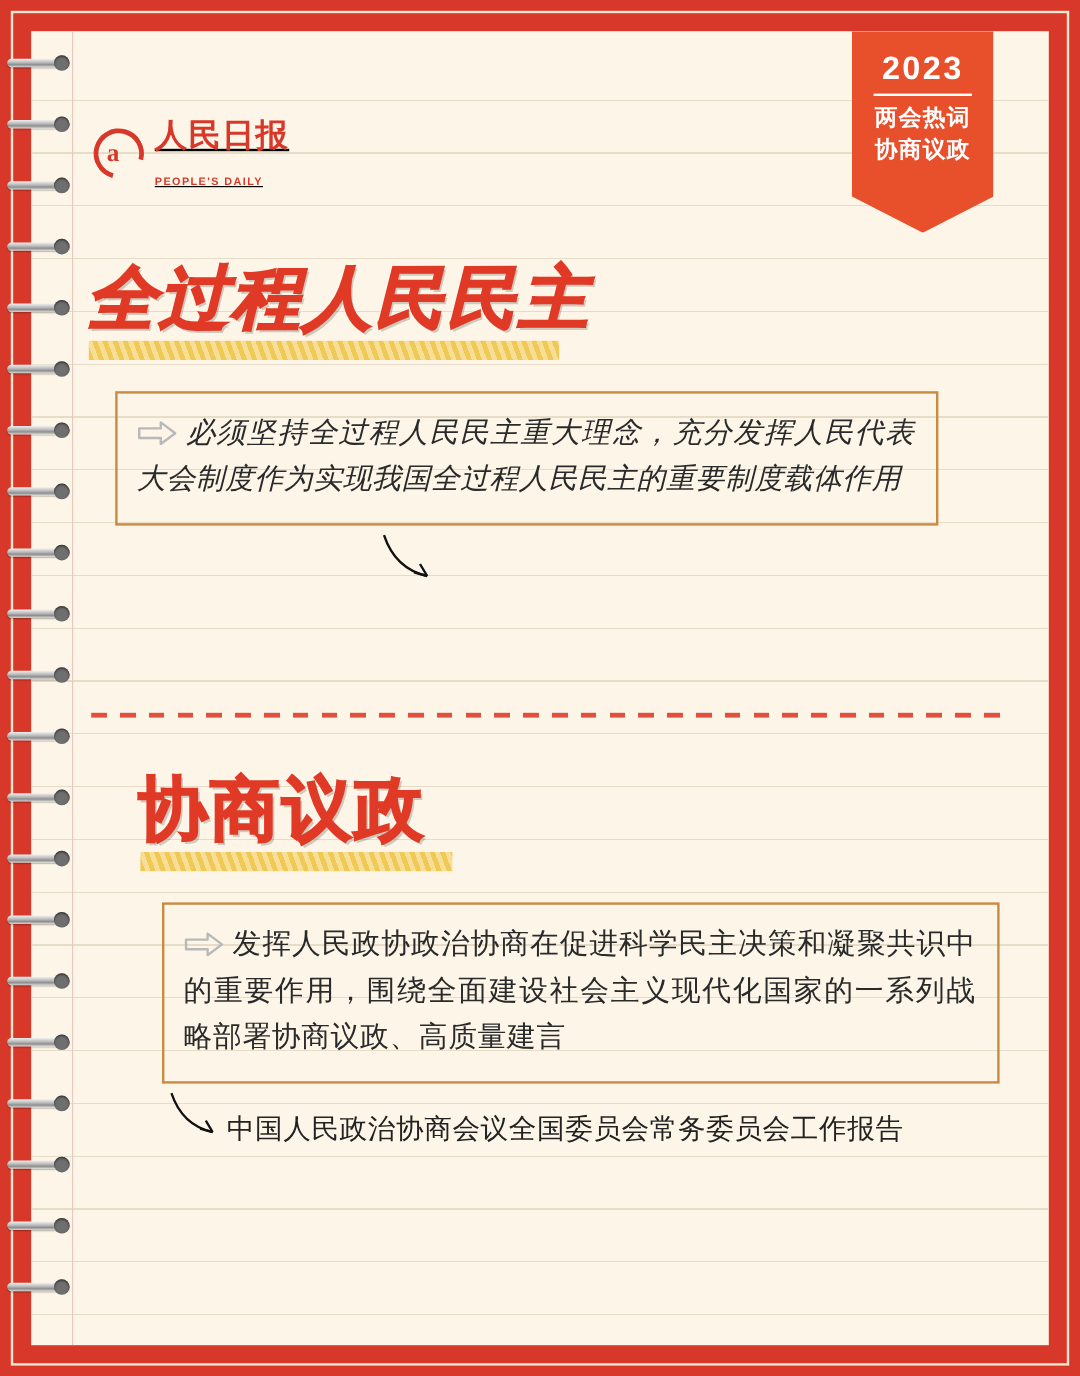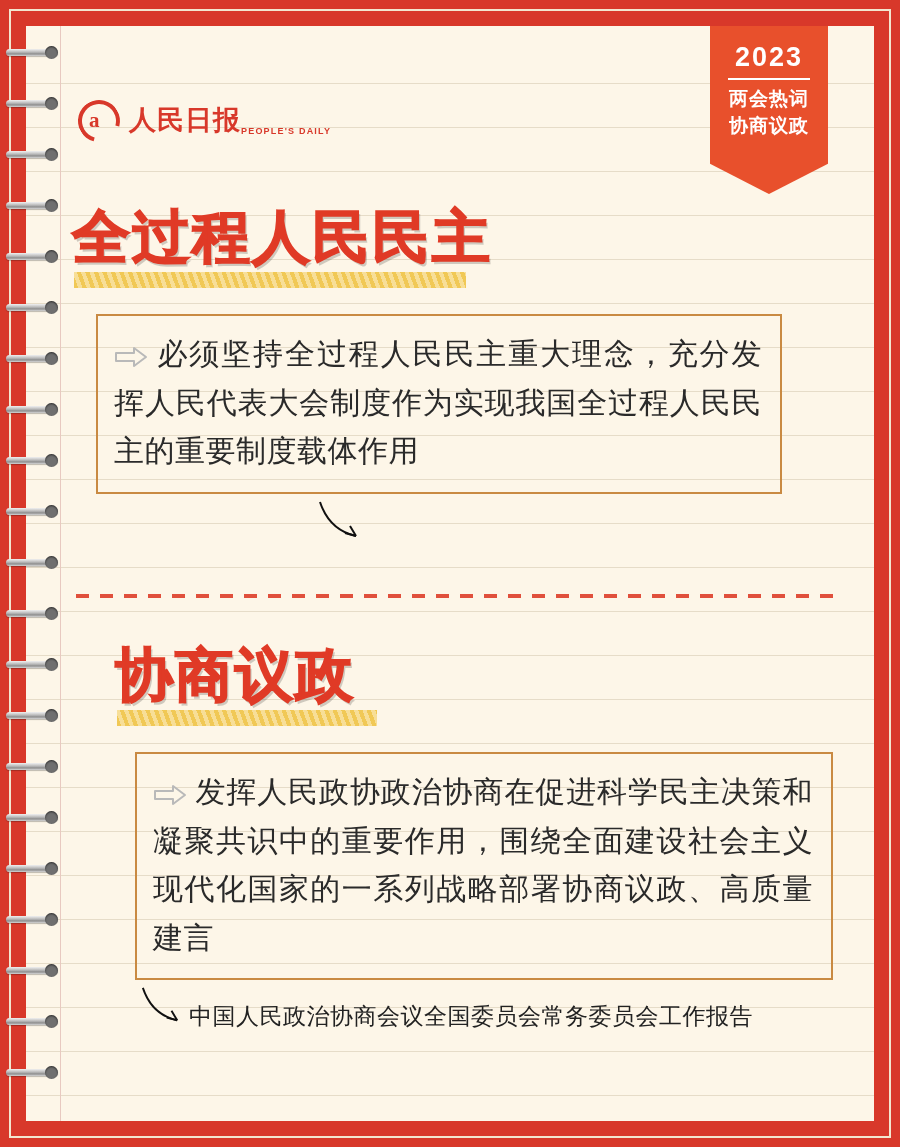--- a/index.html
+++ b/index.html
@@ -132,21 +132,21 @@
   .at-mark .inner-a {
     position: absolute;
     left: 11px;
     top: 10px;
     font-size: 21px;
     font-weight: bold;
     color: #d8382a;
     line-height: 1;
     font-family: "Liberation Serif", serif;
   }
-  .brand-col { display: flex; line-height: 1; }
+  .brand-col { display: flex; flex-direction: column; line-height: 1; text-decoration: underline; }
   .brand-cn {
     font-size: 27px;
     font-weight: bold;
     color: #d8382a;
     letter-spacing: 1px;
     font-family: "Liberation Sans", sans-serif;
   }
   .brand-en {
     margin-top: 20px;
     font-size: 9px;
@@ -220,21 +220,21 @@
   
   .quote-box {
     margin: 26px 0 0 96px;
     border: 2px solid #c98a42;
     background: transparent;
     padding: 14px 18px 16px 16px;
     box-sizing: border-box;
     position: relative;
   }
   .quote-text {
-    font-size: 30px;
+    font-size: 24px;
     line-height: 1.62;
     color: #2a2a2a;
     font-family: "Liberation Serif", serif;
     letter-spacing: 0.5px;
     text-align: justify;
   }
   .arrow-flag {
     display: inline-block;
     width: 34px;
     height: 22px;
@@ -284,21 +284,21 @@
       <div class="at-mark">
         <div class="ring-o"></div>
         <div class="inner-a">a</div>
       </div>
       <div class="brand-col">
         <div class="brand-cn">人民日报</div>
         <div class="brand-en">PEOPLE'S DAILY</div>
       </div>
     </div>
 
-    <div class="section" style="top:182px;">
+    <div class="section" style="top:194px;font-style:italic;">
       <div class="sec-title" style="margin-left:46px;">全过程人民民主</div>
       <div class="hl" style="margin-left:48px; width:392px;"></div>
 
       <div class="quote-box" style="margin-left:70px; width:686px;">
         <div class="quote-text">
           <span class="arrow-flag">
             <svg width="34" height="22" viewBox="0 0 34 22">
               <path d="M2,16 L20,16 L20,21 L32,12 L20,3 L20,8 L2,8 Z" fill="none" stroke="#b9b9b9" stroke-width="2" stroke-linejoin="round"></path>
             </svg>
           </span>

